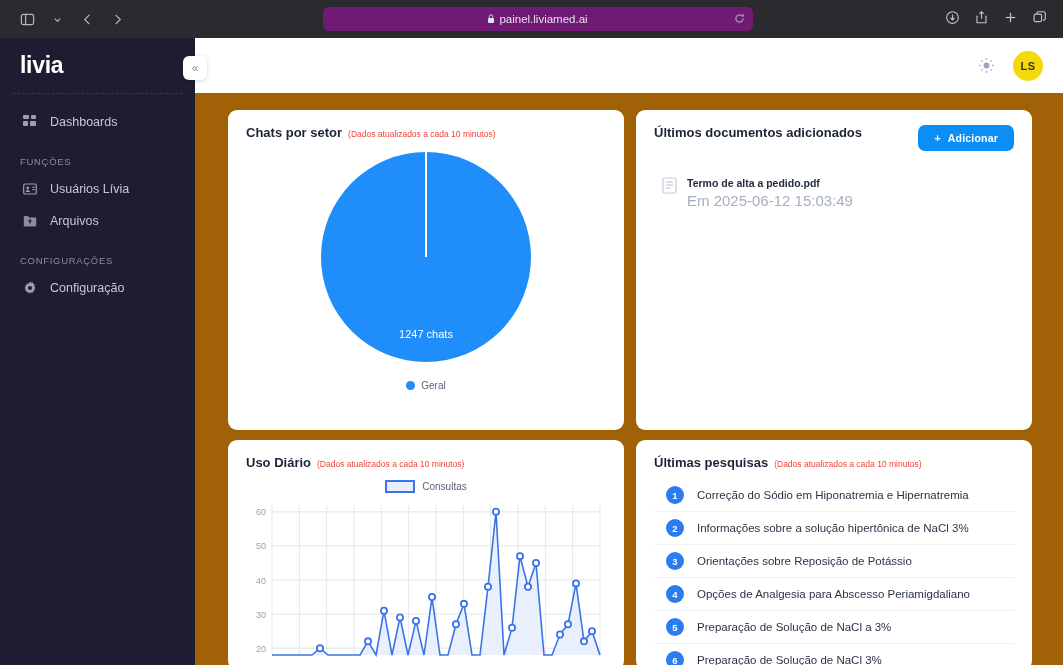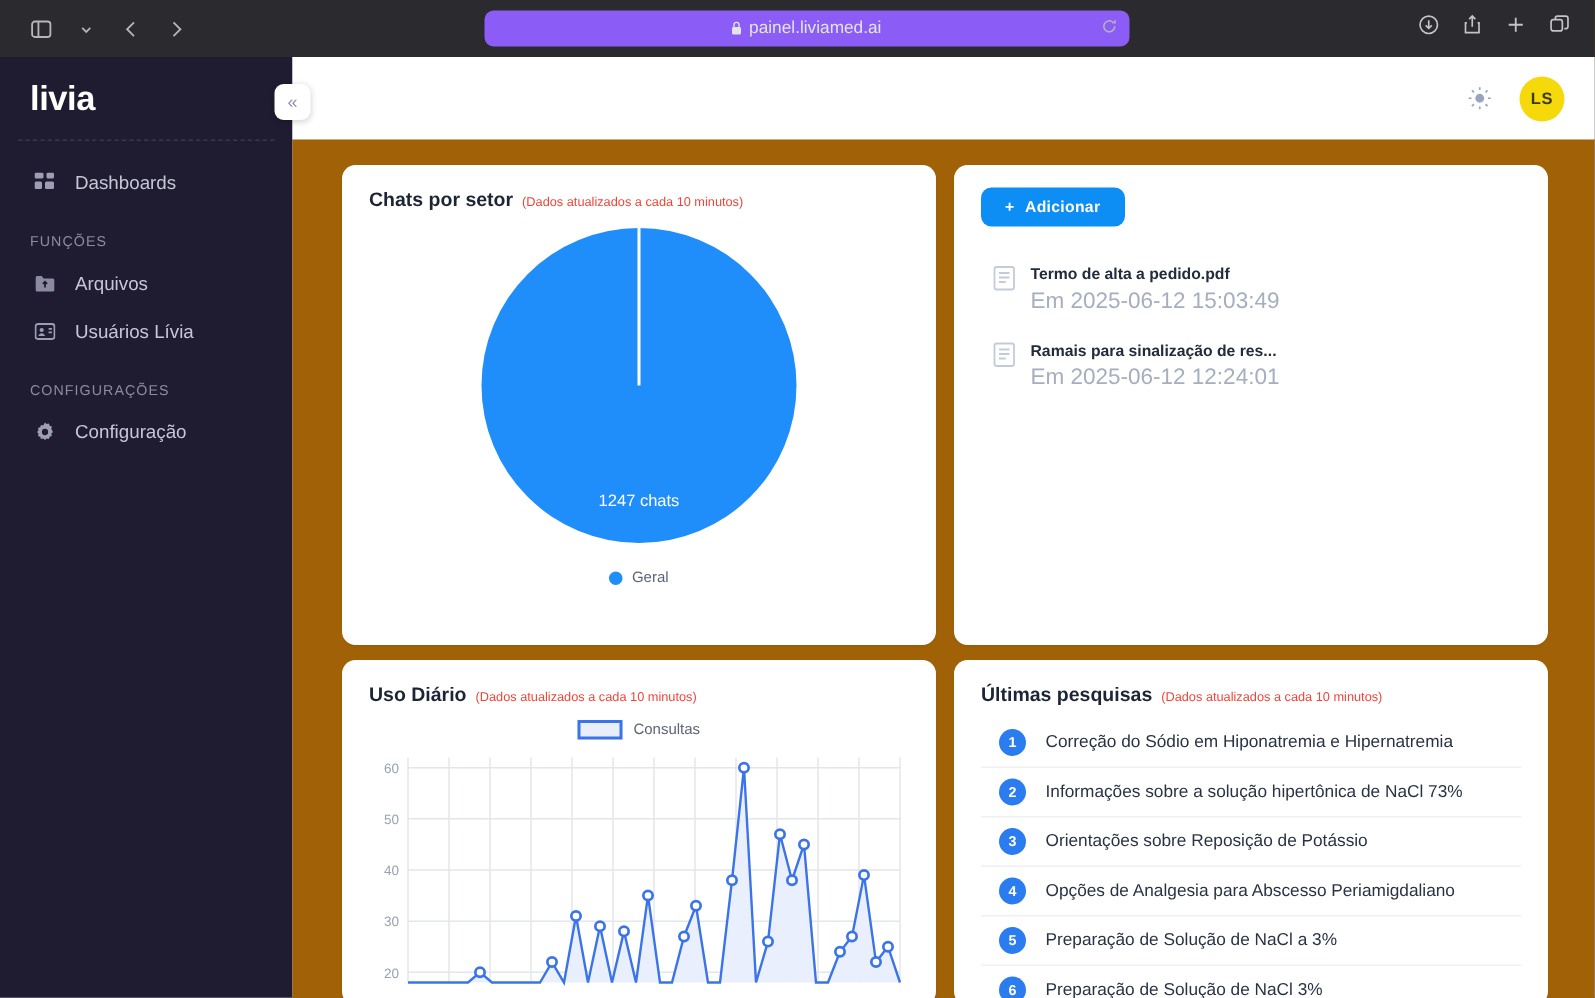--- a/index.html
+++ b/index.html
@@ -20,21 +20,21 @@
   .chrome-left { display: flex; align-items: center; gap: 4px; padding-left: 14px; }
   .chrome-btn {
     width: 26px; height: 26px;
     display: flex; align-items: center; justify-content: center;
     color: #b5b5ba; border-radius: 5px;
   }
   .chrome-btn svg { display: block; }
   .url-wrap { flex: 1; display: flex; justify-content: center; }
   .url-bar {
     width: 430px; height: 24px;
-    background: #8b5cf6; border-radius: 6px;
+    background: #701a75; border-radius: 6px;
     display: flex; align-items: center; justify-content: center;
     position: relative;
   }
   .url-text {
     font-size: 11.5px; color: #e4e4e7;
     display: flex; align-items: center; gap: 4px;
   }
   .lock-ico { display: inline-flex; }
   .reload-ico {
     position: absolute; right: 8px; top: 50%; transform: translateY(-50%);
@@ -302,39 +302,39 @@
           </svg>
         </span>
         <span>Dashboards</span>
       </div>
 
       <div class="nav-group">FUNÇÕES</div>
 
       <div class="nav-item">
         <span class="ico">
           <svg width="14" height="14" viewBox="0 0 14 14" fill="none" stroke="currentColor" stroke-width="1.2">
-            <path d="M0.8 11.4V3a1 1 0 011-1h3l1.3 1.6h6.1a1 1 0 011 1v6.8a1 1 0 01-1 1H1.8a1 1 0 01-1-1z" fill="currentColor" stroke="none" opacity="0.85"></path>
-            <line x1="7" y1="9.6" x2="7" y2="5.9" stroke="#1f1c31"></line>
-              <polyline points="5.6,7.3 7,5.9 8.4,7.3" stroke="#1f1c31"></polyline>
-          </svg>
-        </span>
-        <span>Arquivos</span>
-      </div>
-
-      <div class="nav-item">
-        <span class="ico">
-          <svg width="14" height="14" viewBox="0 0 14 14" fill="none" stroke="currentColor" stroke-width="1.2">
             <rect x="0.7" y="2" width="12.6" height="10" rx="1.6"></rect>
             <circle cx="4.8" cy="6" r="1.4" fill="currentColor" stroke="none"></circle>
             <path d="M2.6 10c0.4-1.3 1.3-1.9 2.2-1.9s1.8 0.6 2.2 1.9" fill="currentColor" stroke="none"></path>
             <line x1="9.4" y1="5.3" x2="11.6" y2="5.3"></line>
               <line x1="9.4" y1="7.6" x2="11.6" y2="7.6"></line>
           </svg>
         </span>
         <span>Usuários Lívia</span>
+      </div>
+
+      <div class="nav-item">
+        <span class="ico">
+          <svg width="14" height="14" viewBox="0 0 14 14" fill="none" stroke="currentColor" stroke-width="1.2">
+            <path d="M0.8 11.4V3a1 1 0 011-1h3l1.3 1.6h6.1a1 1 0 011 1v6.8a1 1 0 01-1 1H1.8a1 1 0 01-1-1z" fill="currentColor" stroke="none" opacity="0.85"></path>
+            <line x1="7" y1="9.6" x2="7" y2="5.9" stroke="#1f1c31"></line>
+              <polyline points="5.6,7.3 7,5.9 8.4,7.3" stroke="#1f1c31"></polyline>
+          </svg>
+        </span>
+        <span>Arquivos</span>
       </div>
 
       <div class="nav-group">CONFIGURAÇÕES</div>
 
       <div class="nav-item">
         <span class="ico">
           <svg width="14" height="14" viewBox="0 0 14 14" fill="currentColor">
             <path d="M7 0.6l1.1 1.1 1.5-.4.5 1.5 1.5.5-.4 1.5L12.3 7l-1.1 1.2.4 1.5-1.5.5-.5 1.5-1.5-.4L7 12.4 5.8 11.3l-1.5.4-.5-1.5-1.5-.5.4-1.5L1.7 7l1-1.2-.4-1.5 1.5-.5.5-1.5 1.5.4z"></path>
             <circle cx="7" cy="7" r="2.1" fill="#1f1c31"></circle>
           </svg>
@@ -378,52 +378,41 @@
           </div>
           <div class="pie-legend">
             <span class="legend-dot"></span>
             <span>Geral</span>
           </div>
         </div>
       </div>
 
       <div class="card card-docs">
         <div class="docs-head">
+          <div class="card-title">
+            <span>Últimos documentos adicionados</span>
+          </div>
           <button class="add-btn">
             <span>+</span>
             <span>Adicionar</span>
           </button>
         </div>
         <div class="doc-list">
           <div class="doc-item">
             <span class="doc-ico">
               <svg width="15" height="17" viewBox="0 0 15 17" fill="none" stroke="currentColor" stroke-width="1.2">
                 <rect x="1" y="1" width="13" height="15" rx="1.5"></rect>
                 <line x1="4" y1="5" x2="11" y2="5"></line>
                   <line x1="4" y1="8" x2="11" y2="8"></line>
                   <line x1="4" y1="11" x2="8.5" y2="11"></line>
               </svg>
             </span>
             <div>
               <div class="doc-name">Termo de alta a pedido.pdf</div>
               <div class="doc-date">Em 2025-06-12 15:03:49</div>
-            </div>
-          </div>
-          <div class="doc-item">
-            <span class="doc-ico">
-              <svg width="15" height="17" viewBox="0 0 15 17" fill="none" stroke="currentColor" stroke-width="1.2">
-                <rect x="1" y="1" width="13" height="15" rx="1.5"></rect>
-                <line x1="4" y1="5" x2="11" y2="5"></line>
-                  <line x1="4" y1="8" x2="11" y2="8"></line>
-                  <line x1="4" y1="11" x2="8.5" y2="11"></line>
-              </svg>
-            </span>
-            <div>
-              <div class="doc-name">Ramais para sinalização de res...</div>
-              <div class="doc-date">Em 2025-06-12 12:24:01</div>
             </div>
           </div>
         </div>
       </div>
 
       <div class="card card-line">
         <div class="card-title">
           <span>Uso Diário</span>
           <span class="card-sub">(Dados atualizados a cada 10 minutos)</span>
         </div>
@@ -486,21 +475,21 @@
           <span>Últimas pesquisas</span>
           <span class="card-sub">(Dados atualizados a cada 10 minutos)</span>
         </div>
         <div class="search-list" id="search-list">
             <div class="search-item">
               <div class="search-num">1</div>
               <div class="search-text">Correção do Sódio em Hiponatremia e Hipernatremia</div>
             </div>
             <div class="search-item">
               <div class="search-num">2</div>
-              <div class="search-text">Informações sobre a solução hipertônica de NaCl 73%</div>
+              <div class="search-text">Informações sobre a solução hipertônica de NaCl 3%</div>
             </div>
             <div class="search-item">
               <div class="search-num">3</div>
               <div class="search-text">Orientações sobre Reposição de Potássio</div>
             </div>
             <div class="search-item">
               <div class="search-num">4</div>
               <div class="search-text">Opções de Analgesia para Abscesso Periamigdaliano</div>
             </div>
             <div class="search-item">

